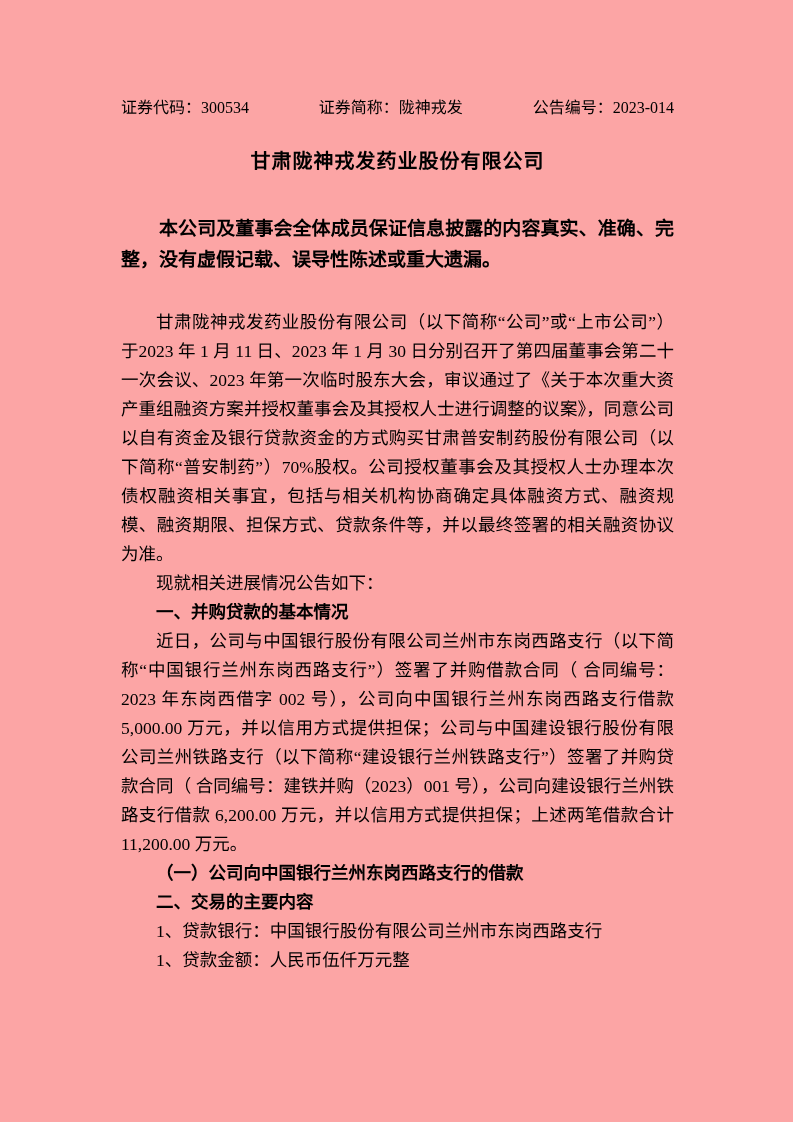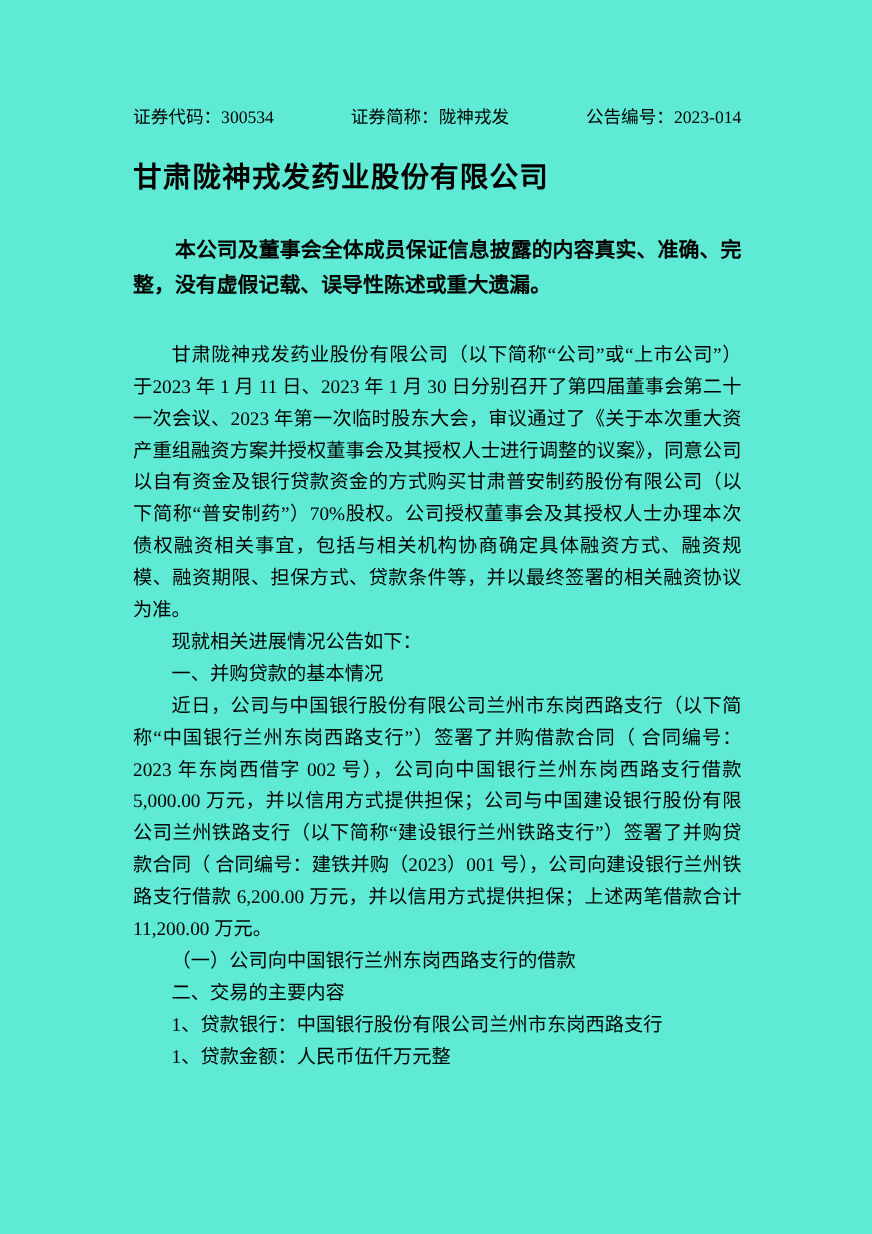--- a/index.html
+++ b/index.html
@@ -5,41 +5,41 @@
   html, body {
     margin: 0;
     padding: 0;
     background: #ffffff;
   }
   .page {
     position: relative;
     width: 793px;
     height: 1122px;
     margin: 0 auto;
-    background: #5eead4;
+    background: #fca5a5;
     color: #000000;
     overflow: hidden;
     font-family: "Liberation Serif", "DejaVu Serif", serif;
   }
   .content {
     padding: 0 119px 0 121px;
   }
   .header-row {
     display: flex;
     justify-content: space-between;
     align-items: baseline;
     padding-top: 97px;
     font-size: 16px;
     line-height: 22px;
     white-space: nowrap;
   }
   .doc-title {
-    text-align: left;
+    text-align: center;
     font-weight: bold;
-    font-size: 26px;
+    font-size: 20px;
     line-height: 30px;
     letter-spacing: 1px;
     font-family: "Liberation Sans", "DejaVu Sans", sans-serif;
   }
   .doc-title.main { margin-top: 27px; }
   .doc-title.sub  { margin-top: 15px; }
   .disclaimer {
     margin-top: 37px;
     font-weight: bold;
     font-size: 19px;
@@ -53,21 +53,21 @@
     margin: 0;
     font-size: 17.5px;
     line-height: 29px;
     text-indent: 2em;
   }
   .blk.body {
     text-align: justify;
     font-family: "Liberation Serif", "DejaVu Serif", serif;
   }
   .blk.heading1, .blk.heading2 {
-    font-weight: normal;
+    font-weight: bold;
     font-family: "Liberation Sans", "DejaVu Sans", sans-serif;
   }
 </style>
 </head>
 <body>
 
 <div class="page">
   <div class="content">
 
     <div class="header-row">

